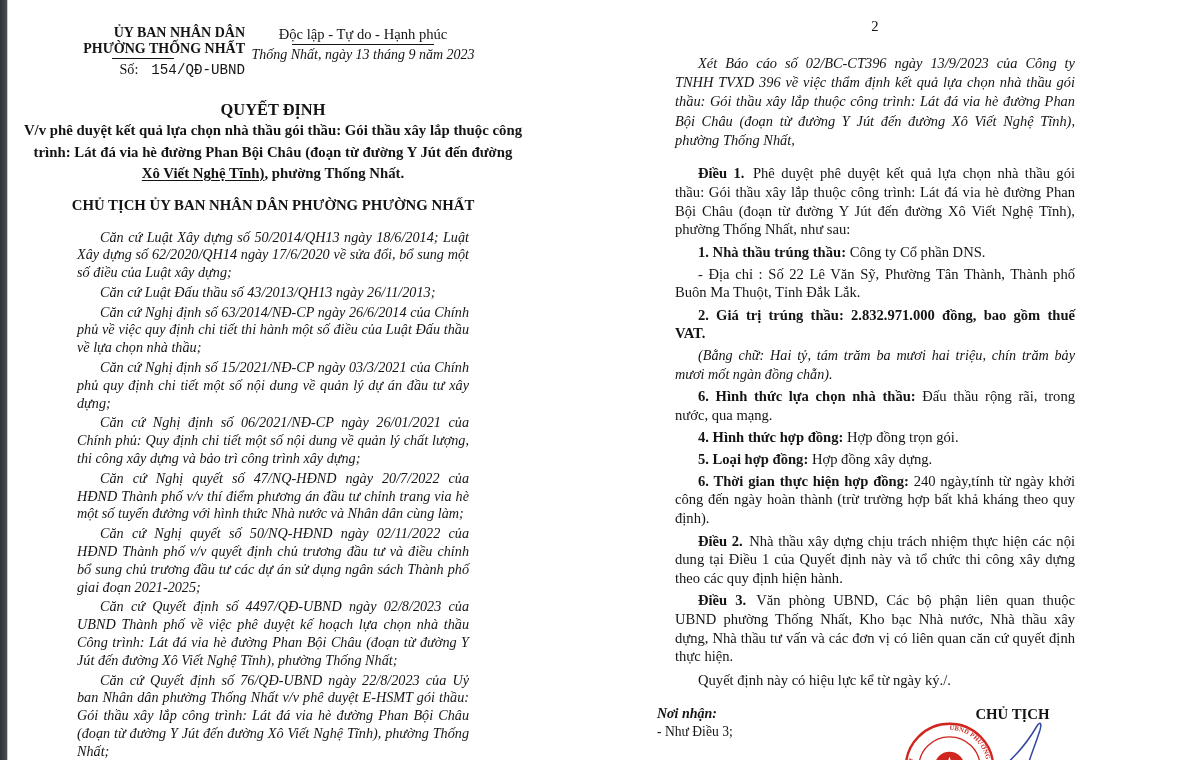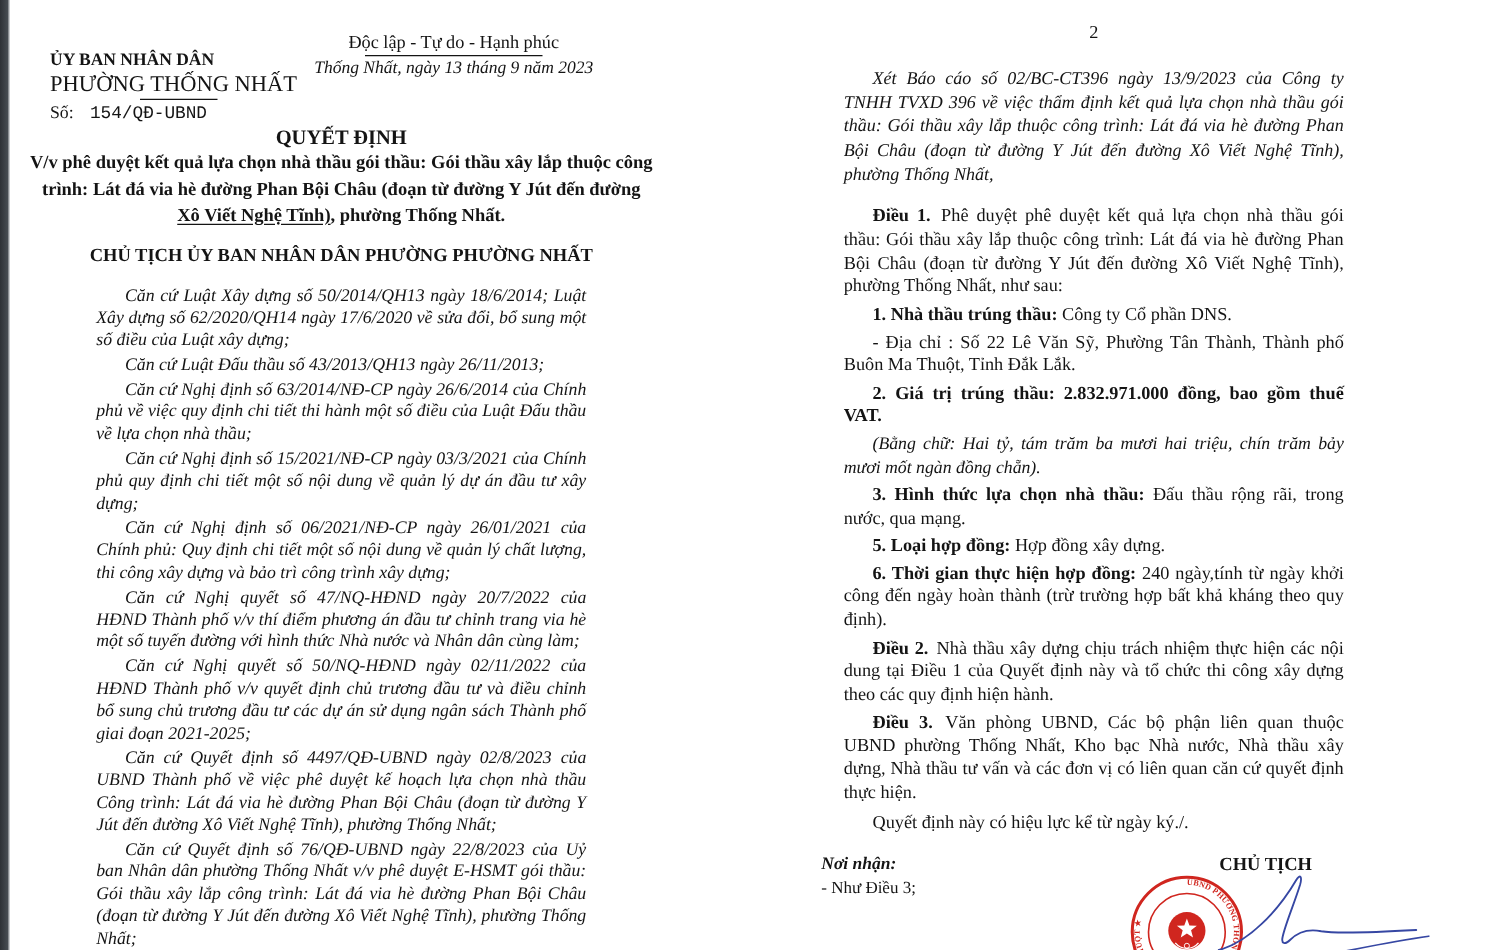--- a/index.html
+++ b/index.html
@@ -9,23 +9,23 @@
     font-family:"Liberation Serif","DejaVu Serif",serif;
     font-size:14.6px;
   }
   .edge-strip{position:absolute;left:0;top:0;width:7px;height:760px;
     background:linear-gradient(to right,#2e3136,#4a4f55);border-right:1px solid #c9cbce;}
   .page{position:absolute;top:0;}
   .page-left{left:77px;width:392px;}
   .page-right{left:675px;width:400px;}
   
   .hdr{position:absolute;top:0;left:0;width:600px;height:95px;}
-  .hdr-issuer{position:absolute;left:40px;top:25px;width:205px;text-align:left;margin-top:16px;}
+  .hdr-issuer{position:absolute;left:40px;top:25px;width:205px;text-align:right;}
   .hdr-issuer .l1{font-weight:bold;font-size:14px;white-space:nowrap;}
-  .hdr-issuer .l2{font-weight:normal;font-size:18px;white-space:nowrap;}
+  .hdr-issuer .l2{font-weight:bold;font-size:14px;white-space:nowrap;}
   .rule-s{width:62px;border-bottom:1.4px solid #141414;margin:1px auto 2px;}
   .doc-no{font-size:14.2px;white-space:nowrap;}
   .doc-no .num{display:inline-block;margin-left:13px;font-family:Liberation Mono, monospace;}
   .hdr-national{position:absolute;left:236px;top:25px;width:254px;text-align:center;}
   .hdr-national .l1{font-weight:bold;font-size:13.8px;white-space:nowrap;}
   .hdr-national .motto{font-weight:normal;font-size:14.6px;white-space:nowrap;margin-top:1px;}
   .rule-m{width:142px;border-bottom:1.4px solid #141414;margin:1px auto 2px;}
   .place-date{font-style:italic;font-size:14px;white-space:nowrap;}
   
   .doc-title{margin-top:100px;text-align:center;font-weight:bold;font-size:16.4px;}
@@ -102,21 +102,22 @@
 <div class="page page-right">
   <div class="pagenum">2</div>
   <p class="consideration">Xét Báo cáo số 02/BC-CT396  ngày 13/9/2023 của Công ty TNHH TVXD 396 về việc thẩm định kết quả lựa chọn nhà thầu gói thầu: Gói thầu xây lắp thuộc công trình: Lát đá via hè đường Phan Bội Châu (đoạn từ đường Y Jút đến đường Xô Viết Nghệ Tĩnh), phường Thống Nhất,</p>
 
   <p class="art"><b>Điều 1. </b><span>Phê duyệt phê duyệt kết quả lựa chọn nhà thầu gói thầu: Gói thầu xây lắp thuộc công trình: Lát đá via hè đường Phan Bội Châu (đoạn từ đường Y Jút đến đường Xô Viết Nghệ Tĩnh), phường Thống Nhất, như sau:</span></p>
 
   <p class="item"><b>1. Nhà thầu trúng thầu: </b><span>Công ty Cổ phần DNS.</span></p>
   <p class="item">- Địa chỉ : Số 22 Lê Văn Sỹ, Phường Tân Thành, Thành phố Buôn Ma Thuột, Tỉnh Đắk Lắk.</p>
   <p class="item bold-all">2. Giá trị trúng thầu: 2.832.971.000 đồng, bao gồm thuế VAT.</p>
   <p class="amount-words">(Bằng chữ: Hai tỷ, tám trăm ba mươi hai triệu, chín trăm bảy mươi mốt ngàn đồng chẵn).</p>
-  <p class="item"><b>3. Hình thức lựa chọn nhà thầu: </b><span>Đấu thầu rộng rãi, trong nước, qua mạng.</span></p>
+  <p class="item"><b>6. Hình thức lựa chọn nhà thầu: </b><span>Đấu thầu rộng rãi, trong nước, qua mạng.</span></p>
+  <p class="item"><b>4. Hình thức hợp đồng: </b><span>Hợp đồng trọn gói.</span></p>
   <p class="item"><b>5. Loại hợp đồng: </b><span>Hợp đồng xây dựng.</span></p>
   <p class="item"><b>6. Thời gian thực hiện hợp đồng: </b><span>240 ngày,tính từ ngày khởi công đến ngày hoàn thành (trừ trường hợp bất khả kháng theo quy định).</span></p>
 
   <p class="art"><b>Điều 2. </b><span>Nhà thầu xây dựng chịu trách nhiệm thực hiện các nội dung tại Điều 1 của Quyết định này và tổ chức thi công xây dựng theo các quy định hiện hành.</span></p>
   <p class="art"><b>Điều 3. </b><span>Văn phòng UBND, Các bộ phận liên quan thuộc UBND phường Thống Nhất, Kho bạc Nhà nước, Nhà thầu xây dựng, Nhà thầu tư vấn và các đơn vị có liên quan căn cứ quyết định thực hiện.</span></p>
   <p class="effect">Quyết định này có hiệu lực kể từ ngày ký./.</p>
 
   <div class="footer">
     <div class="recipients">
       <div class="lbl">Nơi nhận:</div>

